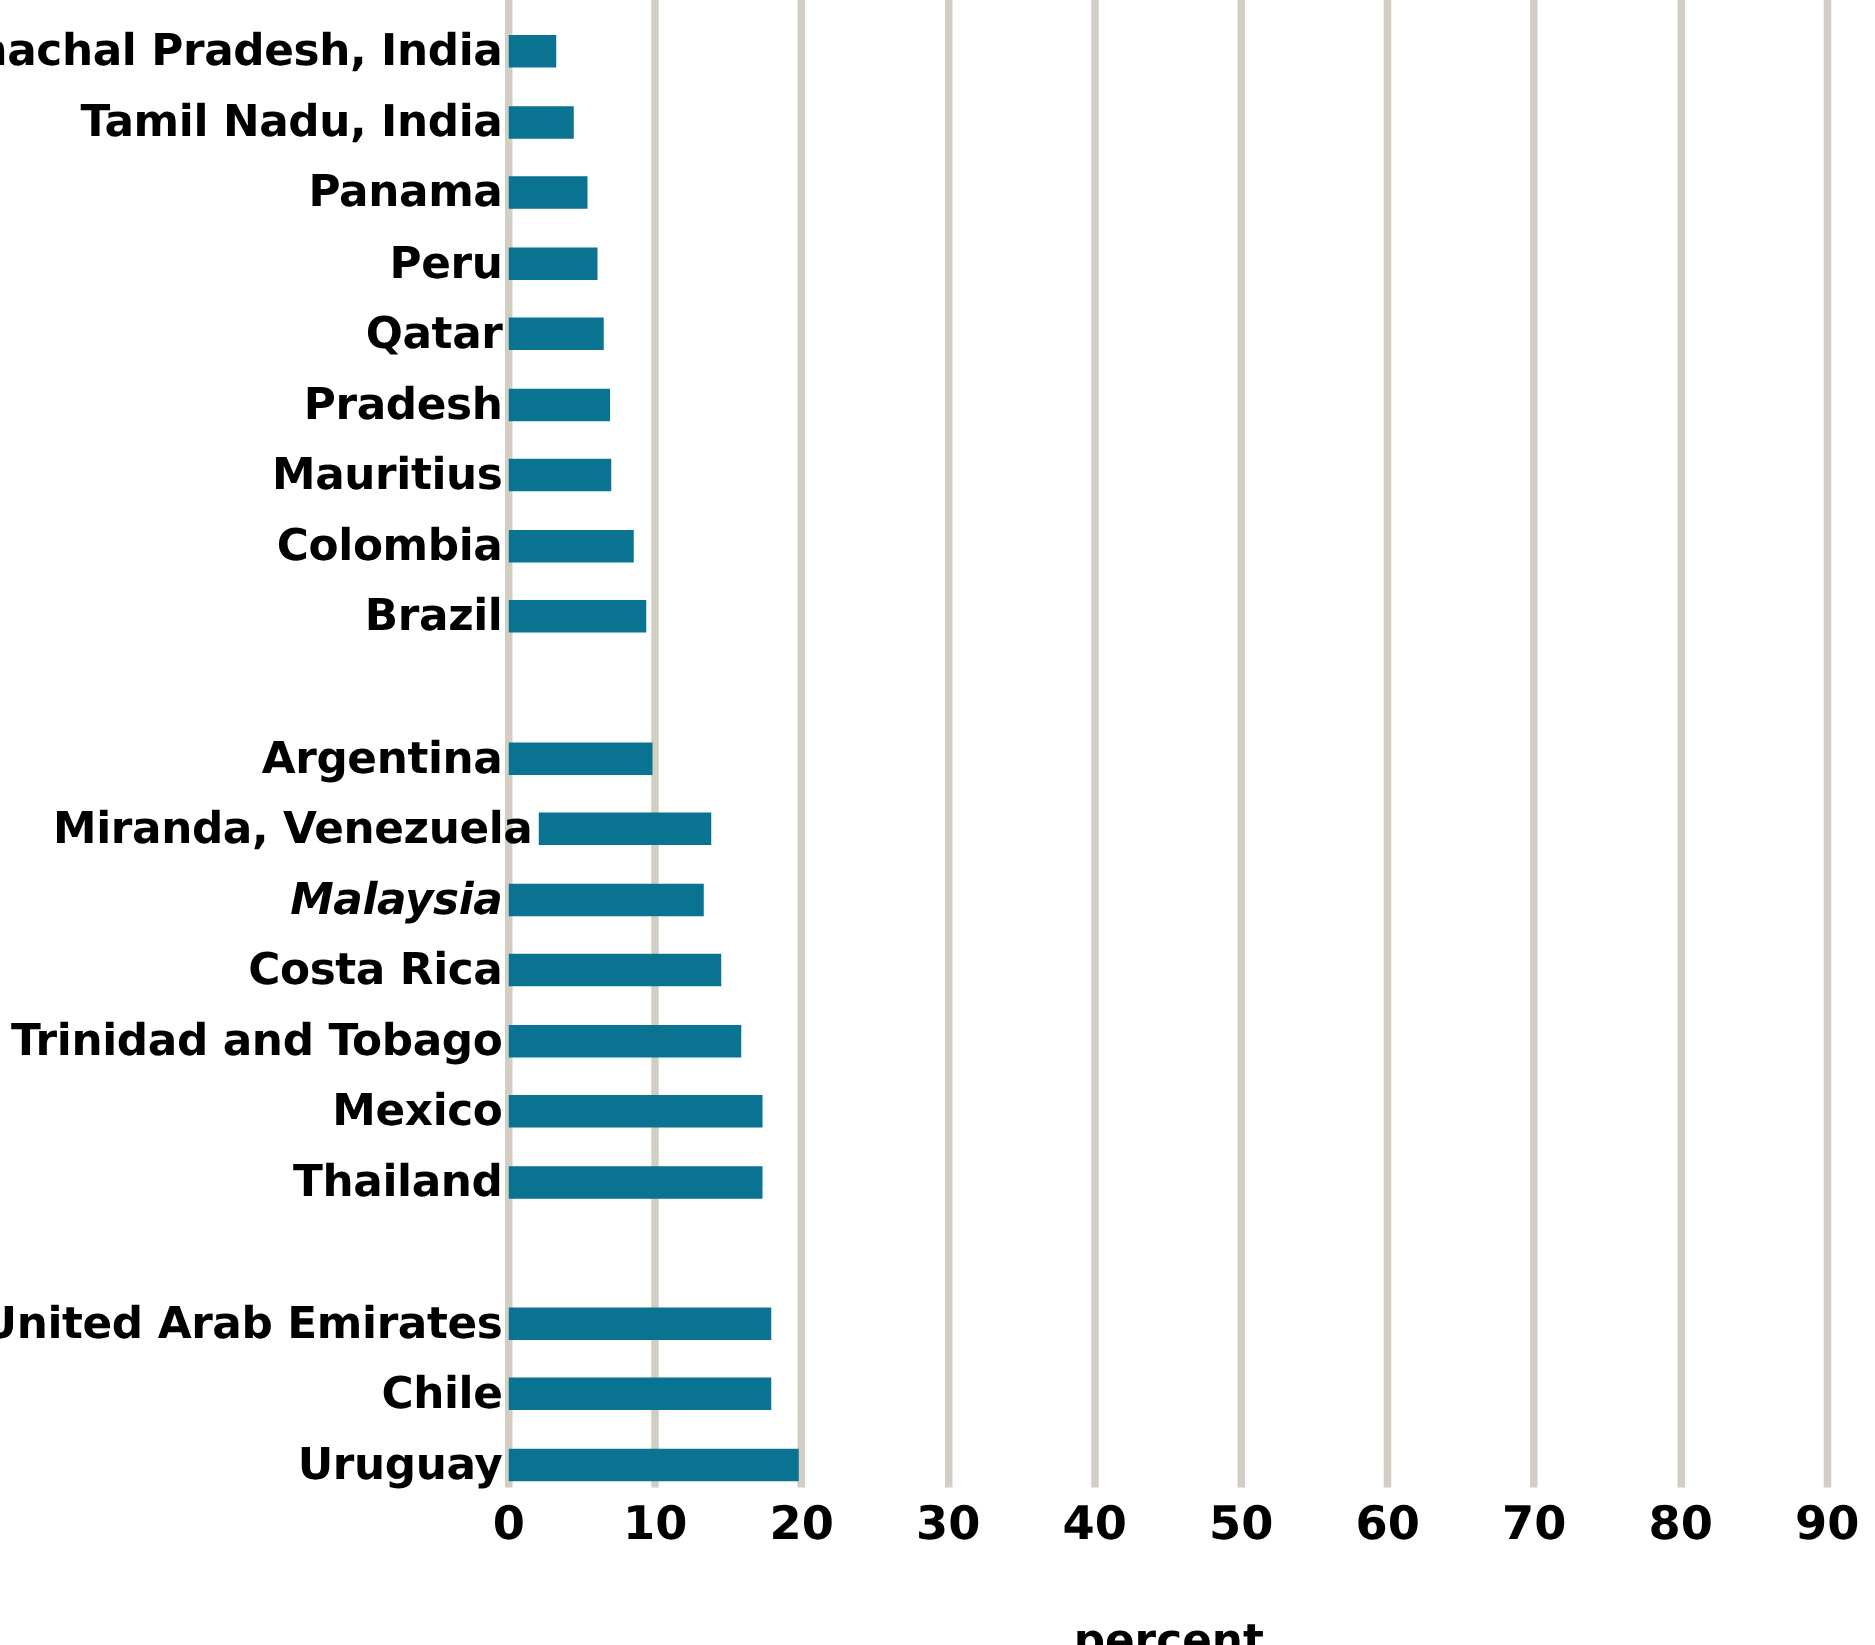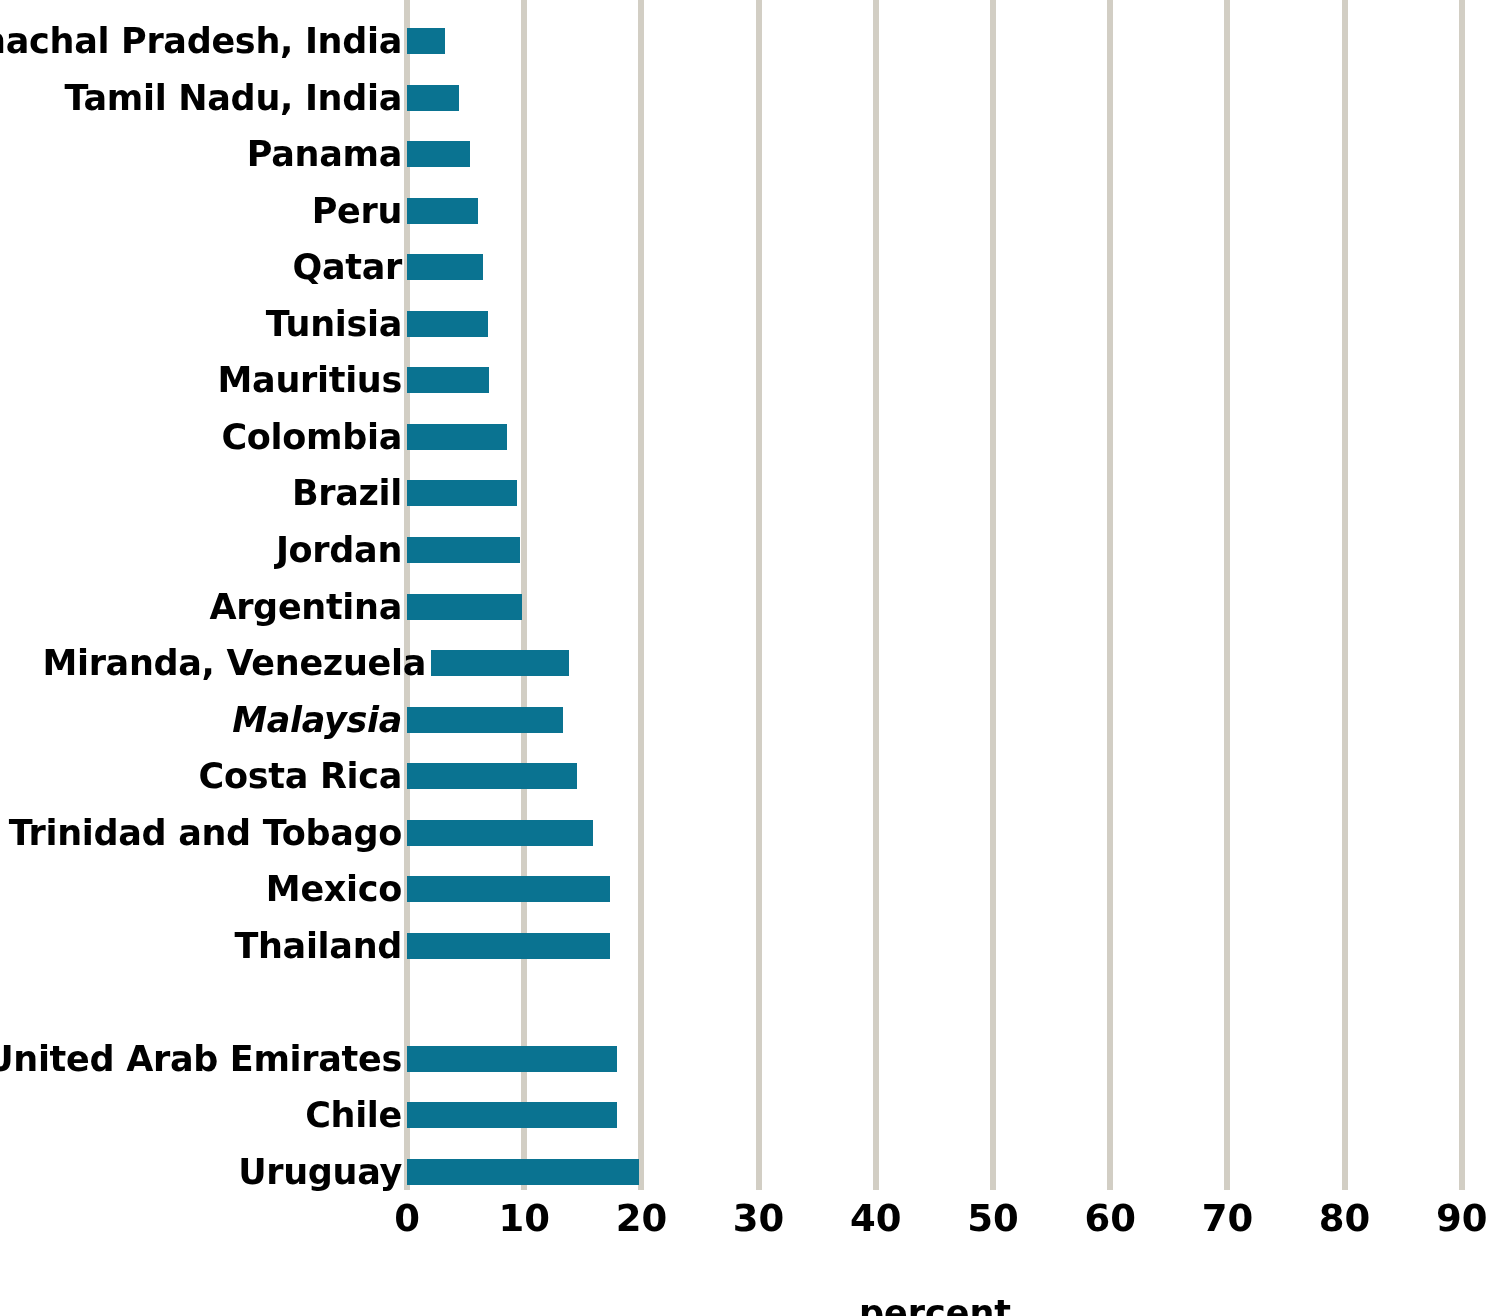--- a/index.html
+++ b/index.html
@@ -127,38 +127,34 @@
       </div>
       <div class="row" style="top: 197.65px;">
         <div class="row-label">Peru</div>
         <div class="bar" style="width: 71.492px; background: rgb(10, 115, 145);"></div>
       </div>
       <div class="row" style="top: 254.2px;">
         <div class="row-label">Qatar</div>
         <div class="bar" style="width: 76.18px; background: rgb(10, 115, 145);"></div>
       </div>
       <div class="row" style="top: 310.75px;">
-        <div class="row-label">Tunisia</div>
+        <div class="row-label">Pradesh</div>
         <div class="bar" style="width: 80.868px; background: rgb(10, 115, 145);"></div>
       </div>
       <div class="row" style="top: 367.3px;">
         <div class="row-label">Mauritius</div>
         <div class="bar" style="width: 82.04px; background: rgb(10, 115, 145);"></div>
       </div>
       <div class="row" style="top: 423.85px;">
         <div class="row-label">Colombia</div>
         <div class="bar" style="width: 99.62px; background: rgb(10, 115, 145);"></div>
       </div>
       <div class="row" style="top: 480.4px;">
         <div class="row-label">Brazil</div>
         <div class="bar" style="width: 110.168px; background: rgb(10, 115, 145);"></div>
-      </div>
-      <div class="row" style="top: 536.95px;">
-        <div class="row-label">Jordan</div>
-        <div class="bar" style="width: 112.512px; background: rgb(10, 115, 145);"></div>
       </div>
       <div class="row" style="top: 593.5px;">
         <div class="row-label">Argentina</div>
         <div class="bar" style="width: 114.856px; background: rgb(10, 115, 145);"></div>
       </div>
       <div class="row" style="top: 650.05px; margin-left: 24px;">
         <div class="row-label">Miranda, Venezuela</div>
         <div class="bar" style="width: 138.296px; background: rgb(10, 115, 145);"></div>
       </div>
       <div class="row" style="top: 706.6px; font-style: italic;">

